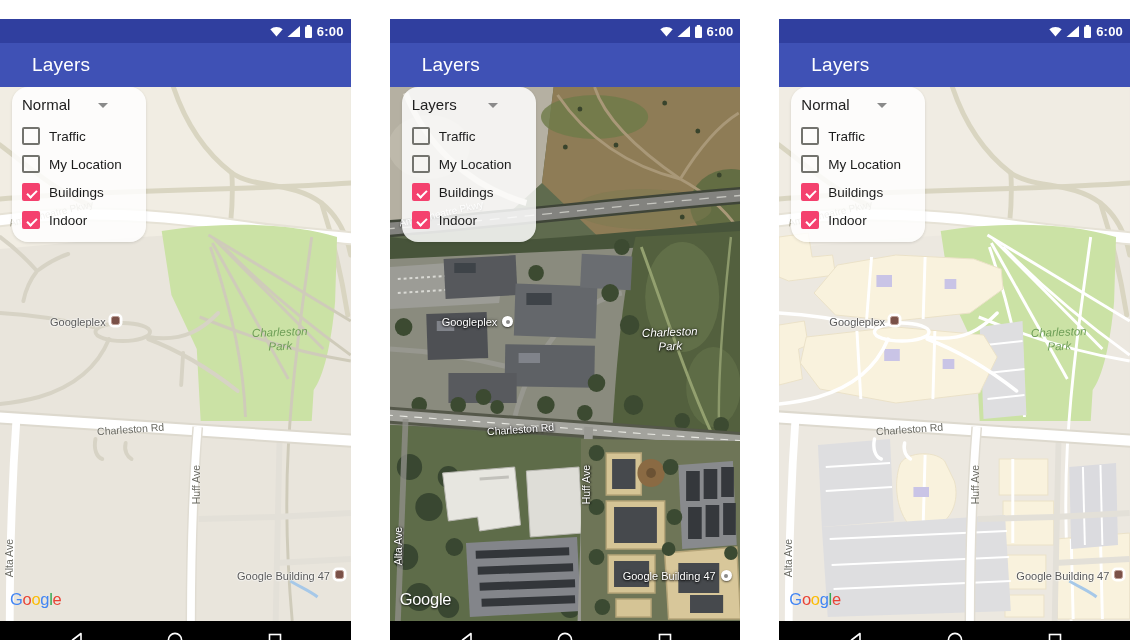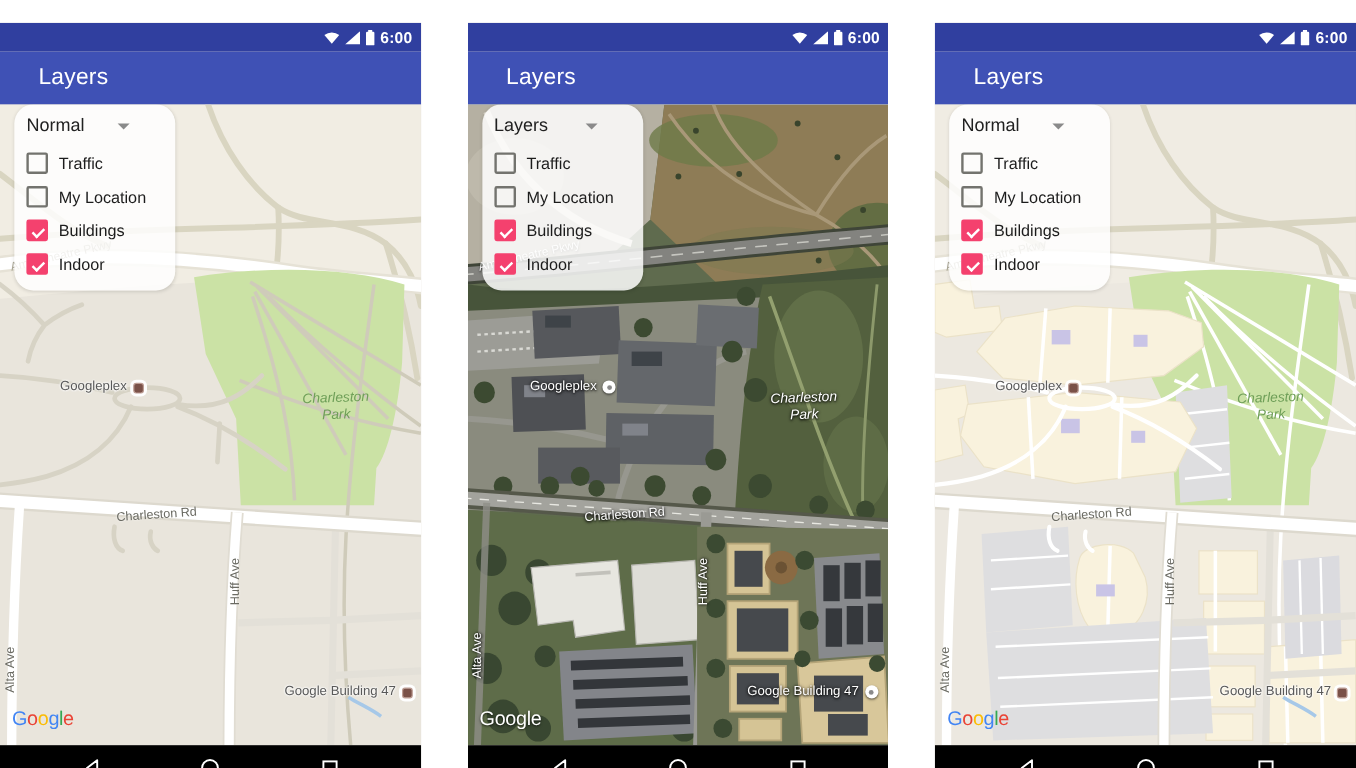--- a/index.html
+++ b/index.html
@@ -15,21 +15,21 @@
 
   
   .appbar{height:44px;background:#3F51B5;display:flex;align-items:center;padding-left:32px;flex:0 0 auto;}
   .appbar .title{color:#fff;font-size:19px;font-weight:500;letter-spacing:.2px;}
 
   
   .map{position:relative;flex:1 1 auto;overflow:hidden;}
   .map-bg{position:absolute;inset:0;width:100%;height:100%;display:block;z-index:0;}
 
   
-  .poi{position:absolute;display:flex;align-items:flex-end;gap:5px;font-size:11px;color:#595959;white-space:nowrap;z-index:2;text-shadow:0 0 2px #fff,0 0 2px #fff,0 0 2px #fff;}
+  .poi{position:absolute;display:flex;align-items:flex-start;gap:5px;font-size:11px;color:#595959;white-space:nowrap;z-index:2;text-shadow:0 0 2px #fff,0 0 2px #fff,0 0 2px #fff;}
   .sq-marker{width:9px;height:9px;border-radius:2.5px;background:#7A5148;border:1.5px solid #BC9C93;box-shadow:0 0 0 2.5px rgba(255,255,255,.95);flex:0 0 auto;}
   .dot-marker{width:11px;height:11px;border-radius:50%;background:#fff;display:flex;align-items:center;justify-content:center;flex:0 0 auto;box-shadow:0 1px 2px rgba(0,0,0,.6);}
   .dot-marker span{width:4px;height:4px;border-radius:50%;background:#8a8a8a;display:block;}
   .road-lbl{position:absolute;font-size:10.5px;color:#6B6B63;white-space:nowrap;z-index:2;text-shadow:0 0 2px #fff;}
   .rot{transform:rotate(-4deg);}
   .v-lbl{position:absolute;writing-mode:vertical-rl;transform:rotate(180deg);font-size:10.5px;color:#6B6B63;white-space:nowrap;z-index:2;text-shadow:0 0 2px #fff;}
   .park-lbl{position:absolute;font-style:italic;color:#6F9F58;font-size:11.5px;line-height:1.25;text-align:center;z-index:2;transform:rotate(-2deg);}
   .amph{position:absolute;left:8px;top:121px;transform:rotate(-13deg);color:#ABA796;font-size:10px;white-space:nowrap;z-index:1;}
   .hybrid .poi,.hybrid .road-lbl,.hybrid .v-lbl,.hybrid .park-lbl{color:#fff;text-shadow:0 1px 2px rgba(0,0,0,.95),0 0 3px rgba(0,0,0,.75);}
   .hybrid .amph{color:rgba(255,255,255,.92);text-shadow:0 1px 2px rgba(0,0,0,.8);}

